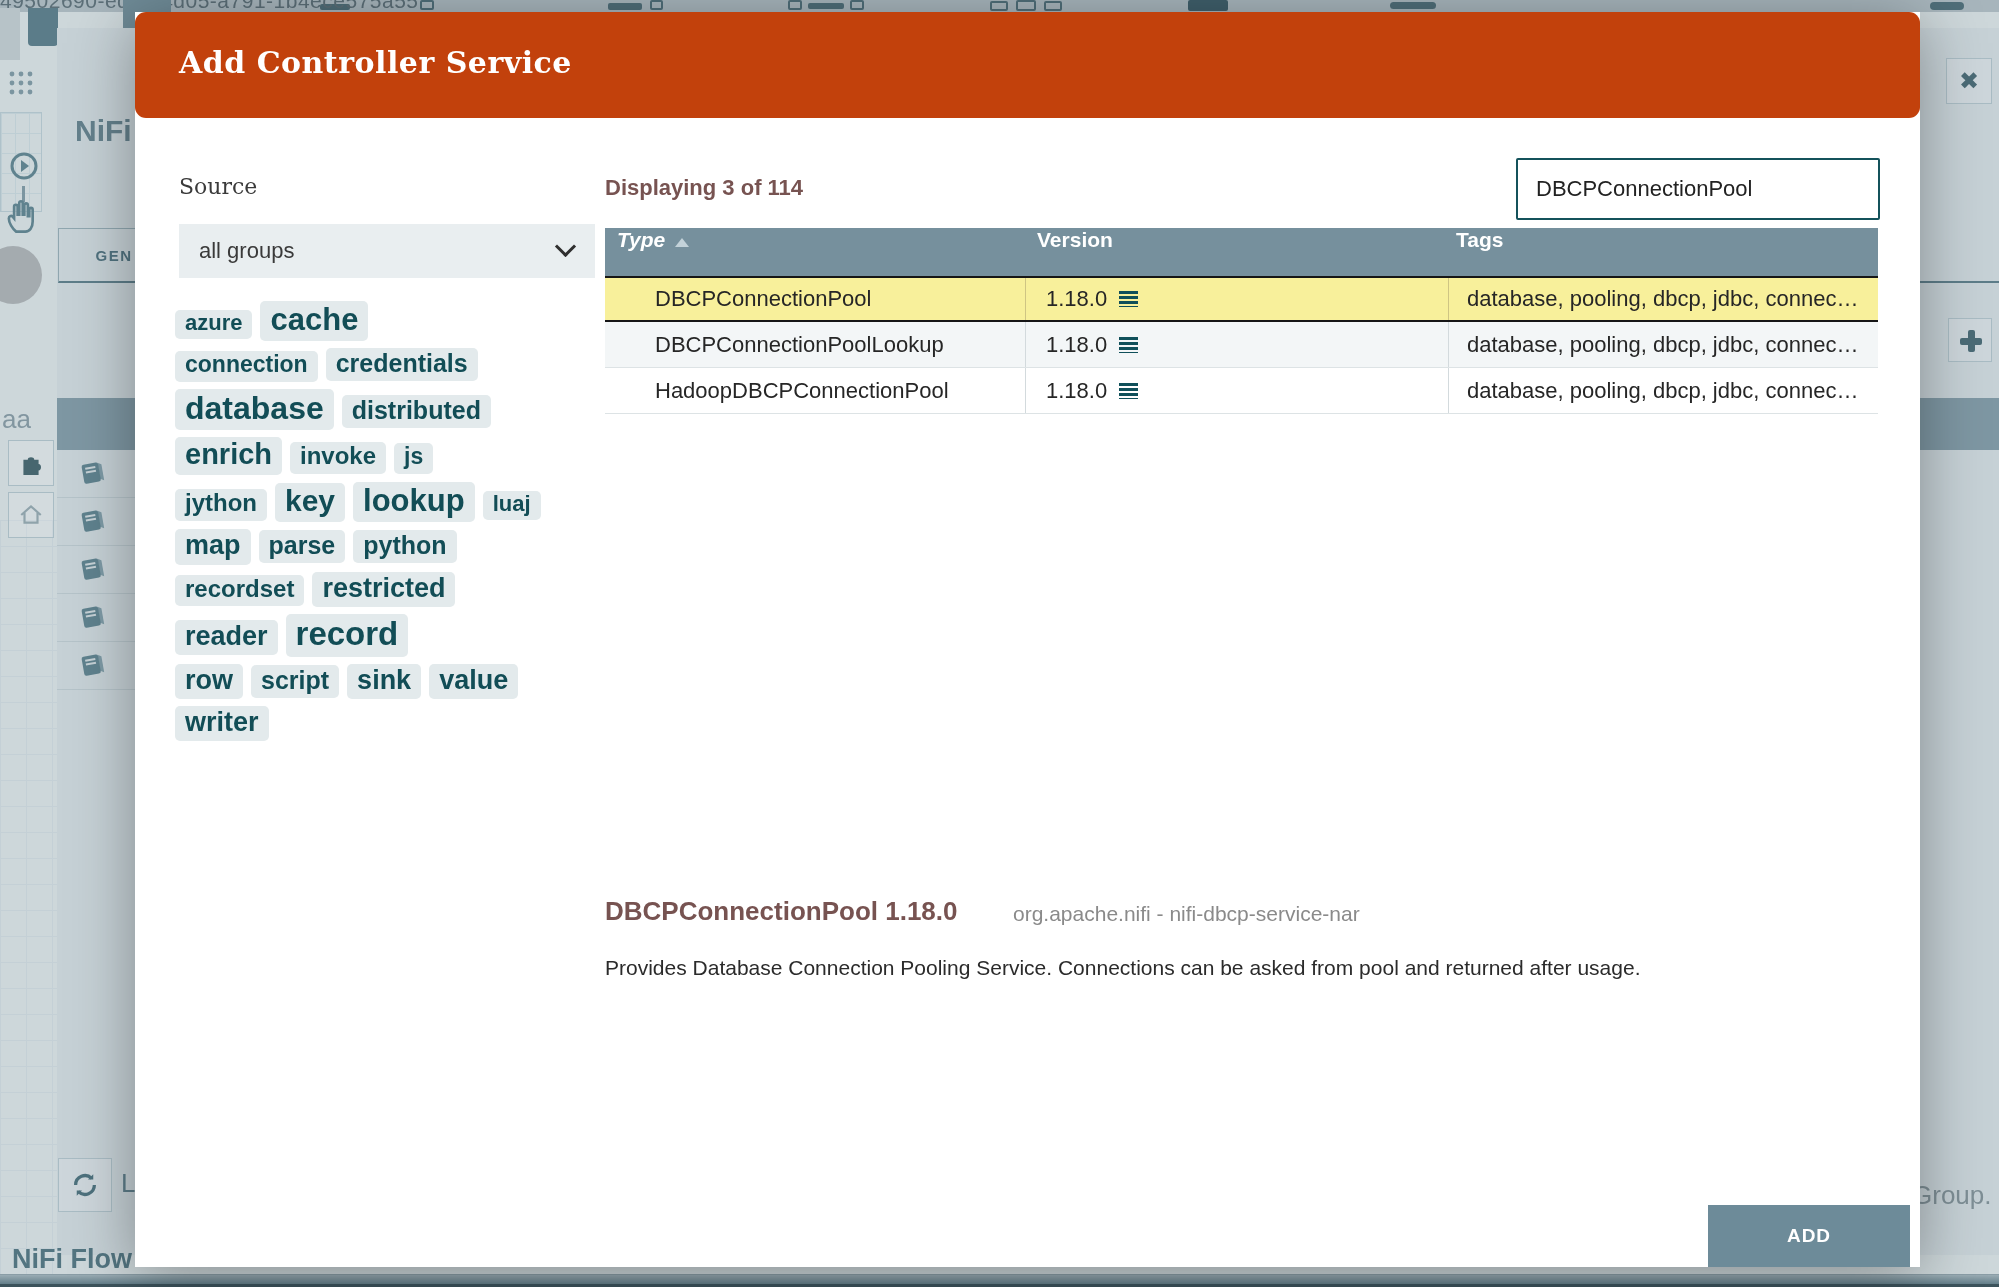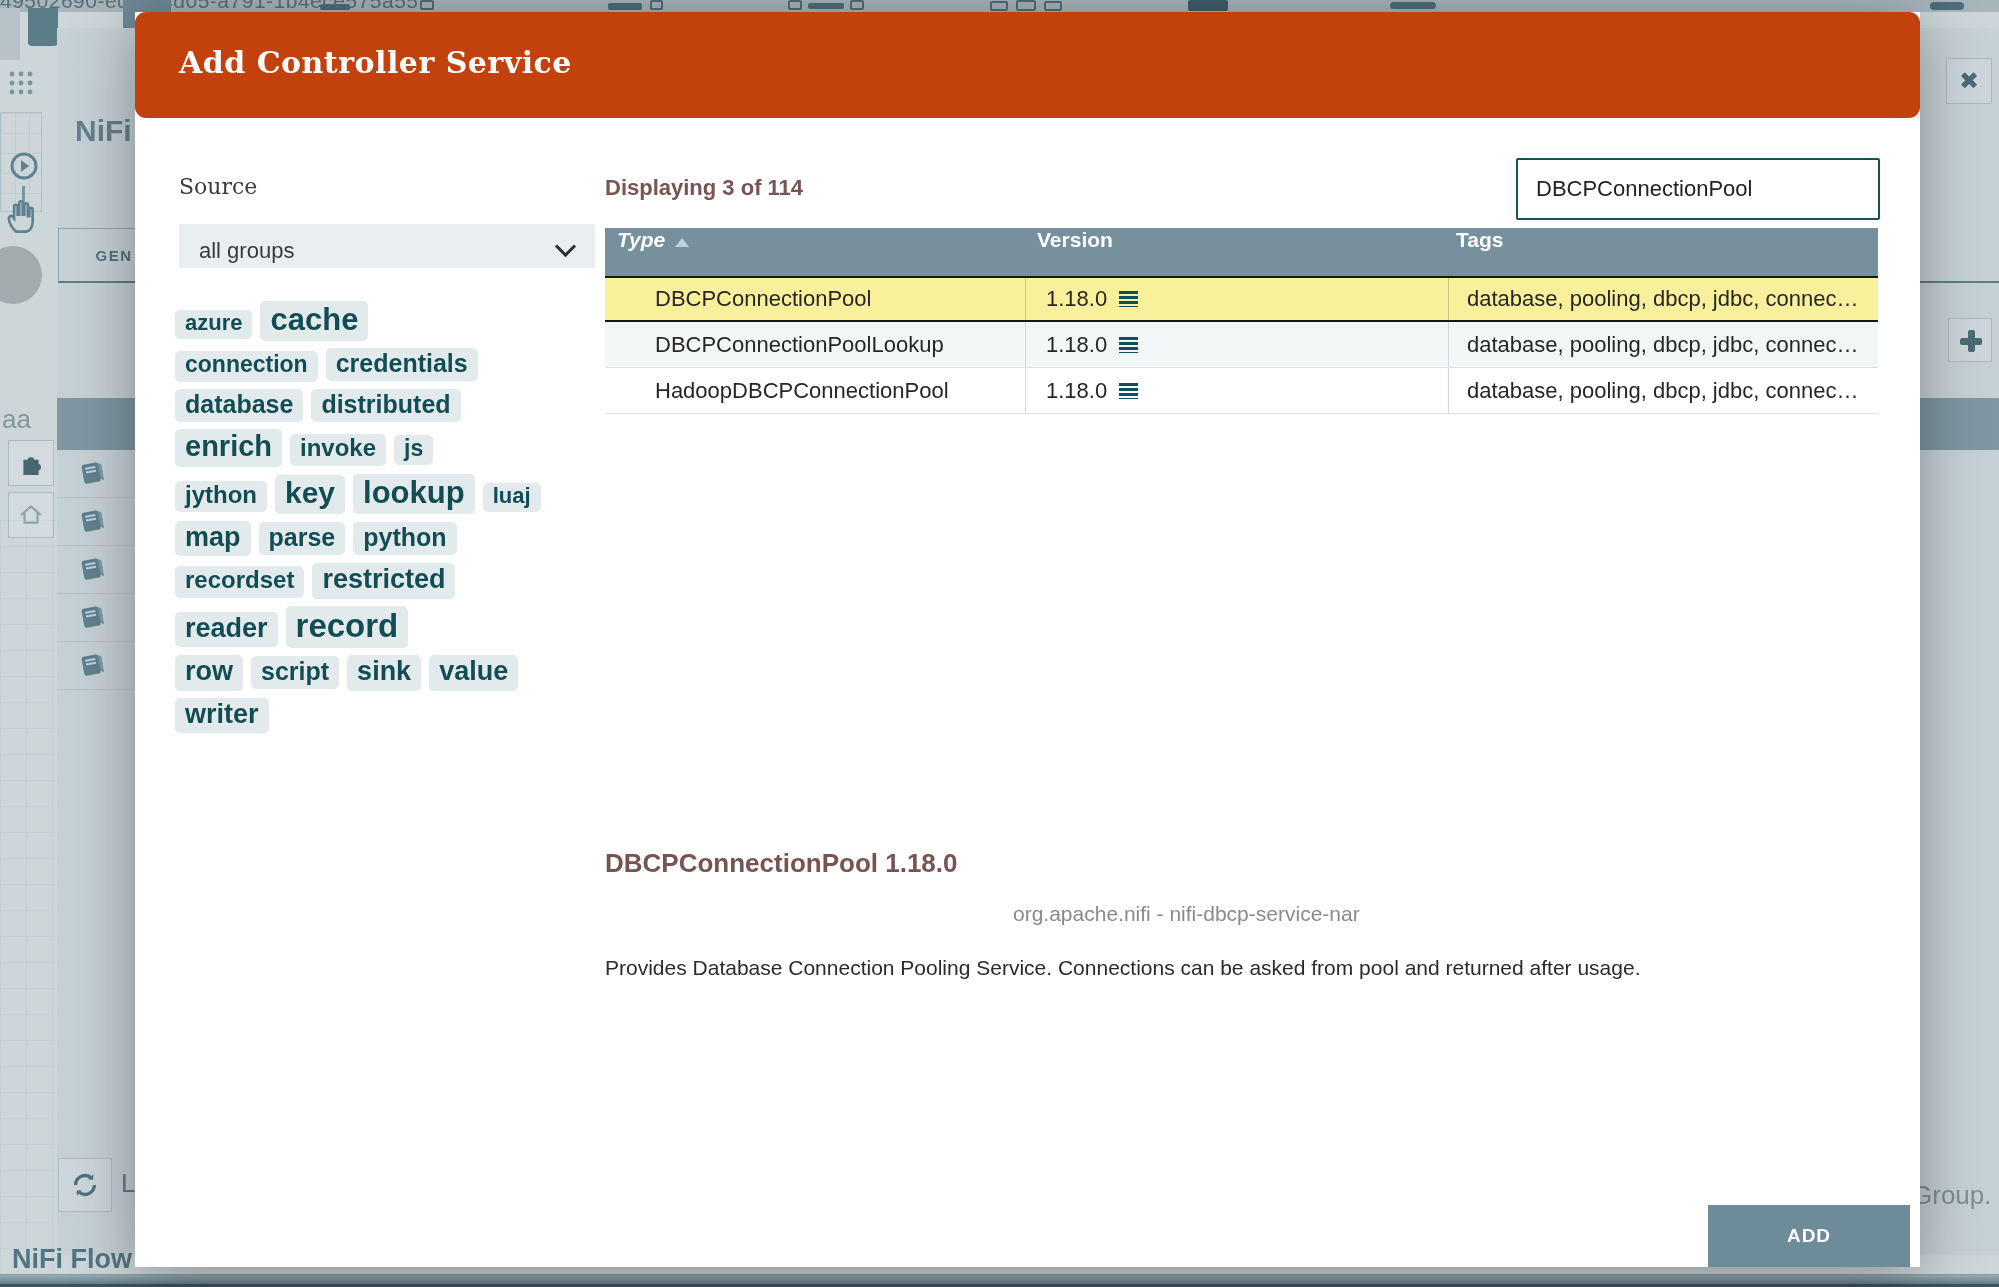--- a/index.html
+++ b/index.html
@@ -55,21 +55,21 @@
 
   
   .dlg{left:135px;top:12px;width:1785px;height:1255px;background:#ffffff;z-index:10;
        box-shadow:0 10px 60px rgba(0,0,0,.35);}
   .dlg > *{position:absolute;}
   .dlg-header{left:0;top:0;width:1785px;height:106px;background:#c2410c;border-radius:11px;}
   .dlg-title{position:absolute;left:44px;top:33px;font-family:"DejaVu Serif",serif;
              font-size:30px;font-weight:bold;color:#ffffff;letter-spacing:.5px;}
 
   .src-label{left:44px;top:162px;font-family:"DejaVu Serif",serif;font-size:22px;color:#3a3a3a;}
-  .dropdown{left:44px;top:212px;width:416px;height:44px;background:#e9eef0;cursor:pointer;}
+  .dropdown{left:44px;top:212px;width:416px;height:54px;background:#e9eef0;cursor:pointer;}
   .dropdown .val{position:absolute;left:20px;top:0;line-height:54px;font-size:22px;color:#3a3a3a;}
   .chev{position:absolute;right:22px;top:15px;width:15px;height:15px;
         border-right:3.5px solid #2f2f2f;border-bottom:3.5px solid #2f2f2f;transform:rotate(45deg);}
 
   .cloud{left:40px;top:286px;width:470px;}
   .tag-row{margin-bottom:1px;white-space:nowrap;}
   .chip{display:inline-block;background:#e3eaec;color:#124d56;font-weight:bold;
         padding:0 10px 3px 10px;border-radius:5px;margin:3px 8px 3px 0;line-height:1.2;cursor:pointer;}
 
   .summary{left:470px;top:163px;font-size:22px;font-weight:bold;color:#775351;}
@@ -90,21 +90,21 @@
   .trow:nth-child(2){background:#f3f6f7;}
   .trow.selected{background:#f8f09b;border-top:2px solid #161616;border-bottom:2px solid #161616;}
   .td{overflow:hidden;white-space:nowrap;text-overflow:ellipsis;}
   .td.type{width:420px;padding-left:50px;}
   .td.version{width:423px;padding-left:20px;border-left:1px solid #d3dadd;align-self:stretch;display:flex;align-items:center;}
   .td.tags{width:430px;padding-left:18px;border-left:1px solid #d3dadd;align-self:stretch;display:flex;align-items:center;}
   .trow.selected .td{border-left-color:#cfc583;}
   .vicon{display:inline-block;width:19px;height:16px;margin-left:12px;
          background:repeating-linear-gradient(#10505a 0 3px,transparent 3px 5px);}
 
-  .detail-title{left:470px;top:836px;font-size:26px;font-weight:bold;color:#775351;}
+  .detail-title{left:470px;top:884px;font-size:26px;font-weight:bold;color:#775351;}
   .detail-bundle{left:878px;top:890px;font-size:21px;color:#8a8a8a;}
   .detail-desc{left:470px;top:944px;font-size:21px;color:#2b2b2b;width:1240px;}
 
   .btn{top:1193px;height:62px;border:none;font-size:19px;font-weight:bold;letter-spacing:1px;
        font-family:"Liberation Sans",sans-serif;cursor:pointer;}
   .btn.cancel{left:1367px;width:206px;background:#e2e7e9;color:#14505a;}
   .btn.add{left:1573px;width:202px;background:#6d8b99;color:#ffffff;}
 </style>
 </head>
 <body>
@@ -255,21 +255,21 @@
 
     <div class="src-label">Source</div>
     <div class="dropdown">
       <span class="val">all groups</span>
       <span class="chev"></span>
     </div>
 
     <div class="cloud">
         <div class="tag-row"><span class="chip" style="font-size: 22px;">azure</span><span class="chip" style="font-size: 31px;">cache</span></div>
         <div class="tag-row"><span class="chip" style="font-size: 23px;">connection</span><span class="chip" style="font-size: 25px;">credentials</span></div>
-        <div class="tag-row"><span class="chip" style="font-size: 25px;">database</span><span class="chip" style="font-size: 25px;">distributed</span></div>
+        <div class="tag-row"><span class="chip" style="font-size: 32px;">database</span><span class="chip" style="font-size: 25px;">distributed</span></div>
         <div class="tag-row"><span class="chip" style="font-size: 29px;">enrich</span><span class="chip" style="font-size: 24px;">invoke</span><span class="chip" style="font-size: 23px;">js</span></div>
         <div class="tag-row"><span class="chip" style="font-size: 24px;">jython</span><span class="chip" style="font-size: 30px;">key</span><span class="chip" style="font-size: 31px;">lookup</span><span class="chip" style="font-size: 22px;">luaj</span></div>
         <div class="tag-row"><span class="chip" style="font-size: 27px;">map</span><span class="chip" style="font-size: 25px;">parse</span><span class="chip" style="font-size: 25px;">python</span></div>
         <div class="tag-row"><span class="chip" style="font-size: 24px;">recordset</span><span class="chip" style="font-size: 27px;">restricted</span></div>
         <div class="tag-row"><span class="chip" style="font-size: 27px;">reader</span><span class="chip" style="font-size: 33px;">record</span></div>
         <div class="tag-row"><span class="chip" style="font-size: 27px;">row</span><span class="chip" style="font-size: 25px;">script</span><span class="chip" style="font-size: 27px;">sink</span><span class="chip" style="font-size: 27px; text-align: center;">value</span></div>
         <div class="tag-row"><span class="chip" style="font-size: 27px;">writer</span></div>
       </div>
 
     <div class="summary">Displaying 3 of 114</div>

